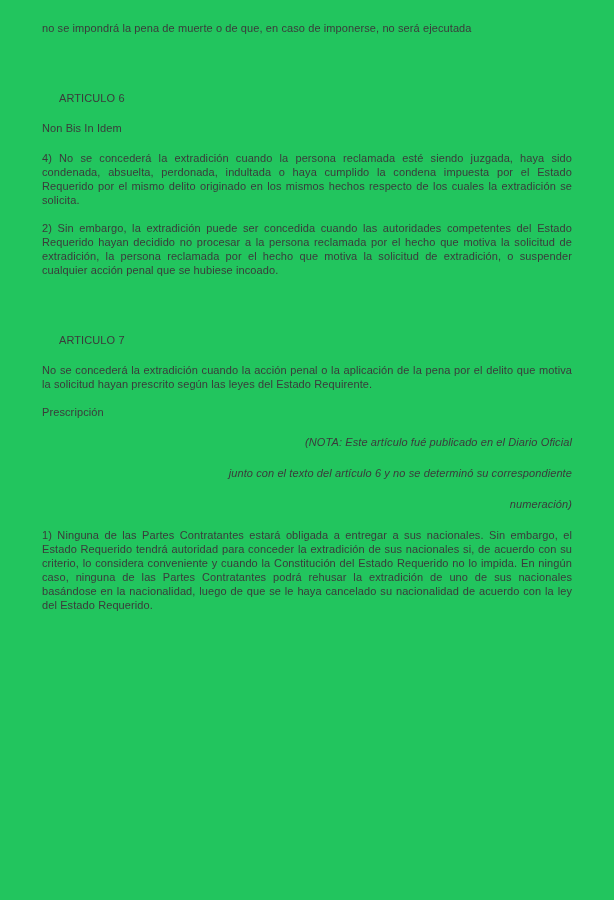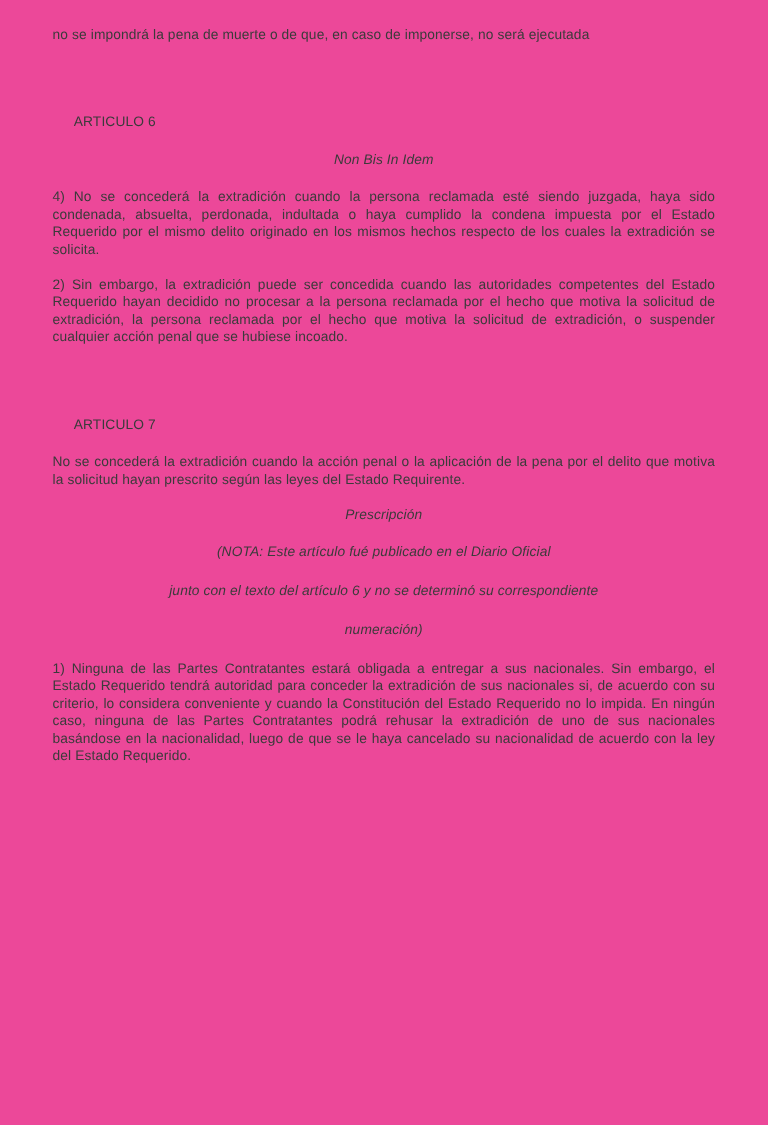--- a/index.html
+++ b/index.html
@@ -30,33 +30,32 @@
   .block-paragraph {
     text-align: justify;
     margin: 0 0 14px 0;
   }
   .block-article-heading {
     margin: 42px 0 16px 17px;
     text-align: left;
   }
   .block-article-subtitle {
     margin: 0 0 16px 0;
-    text-align: center;
-    font-style: italic;
+    text-align: left;
   }
   .block-note-line {
     font-style: italic;
     margin: 0 0 17px 0;
-    text-align: center;
+    text-align: right;
   }
 </style>
 </head>
 <body>
 
-<div class="page" style="background: #ec4899; color: rgb(59, 59, 59);">
+<div class="page" style="background: #22c55e; color: rgb(59, 59, 59);">
   <div style="display:flex;flex-direction:column;">
       <div class="block block-paragraph">no se impondrá la pena de muerte o de que, en caso de imponerse, no será ejecutada</div>
       <div class="block block-article-heading">ARTICULO 6</div>
       <div class="block block-article-subtitle">Non Bis In Idem</div>
       <div class="block block-paragraph">4) No se concederá la extradición cuando la persona reclamada esté siendo juzgada, haya sido condenada, absuelta, perdonada, indultada o haya cumplido la condena impuesta por el Estado Requerido por el mismo delito originado en los mismos hechos respecto de los cuales la extradición se solicita.</div>
       <div class="block block-paragraph">2) Sin embargo, la extradición puede ser concedida cuando las autoridades competentes del Estado Requerido hayan decidido no procesar a la persona reclamada por el hecho que motiva la solicitud de extradición, la persona reclamada por el hecho que motiva la solicitud de extradición, o suspender cualquier acción penal que se hubiese incoado.</div>
       <div class="block block-article-heading">ARTICULO 7</div>
       <div class="block block-paragraph">No se concederá la extradición cuando la acción penal o la aplicación de la pena por el delito que motiva la solicitud hayan prescrito según las leyes del Estado Requirente.</div>
       <div class="block block-article-subtitle">Prescripción</div>
       <div class="block block-note-line">(NOTA: Este artículo  fué publicado en el Diario Oficial</div>

